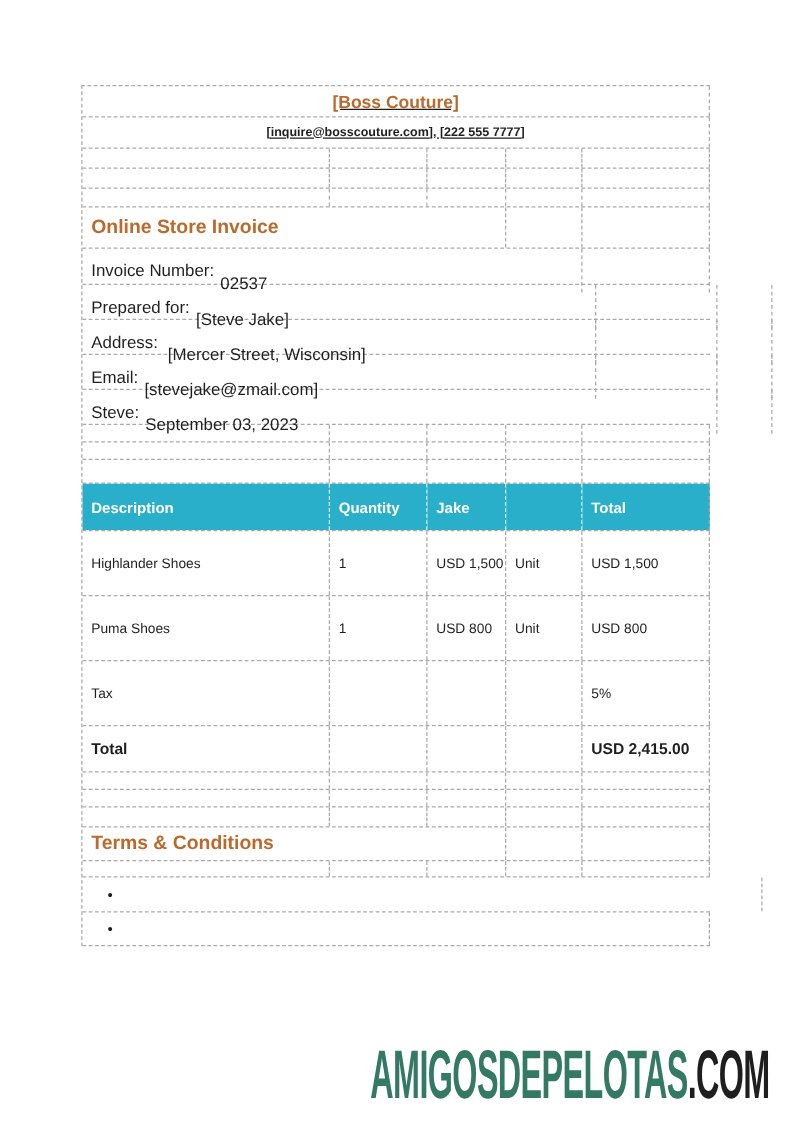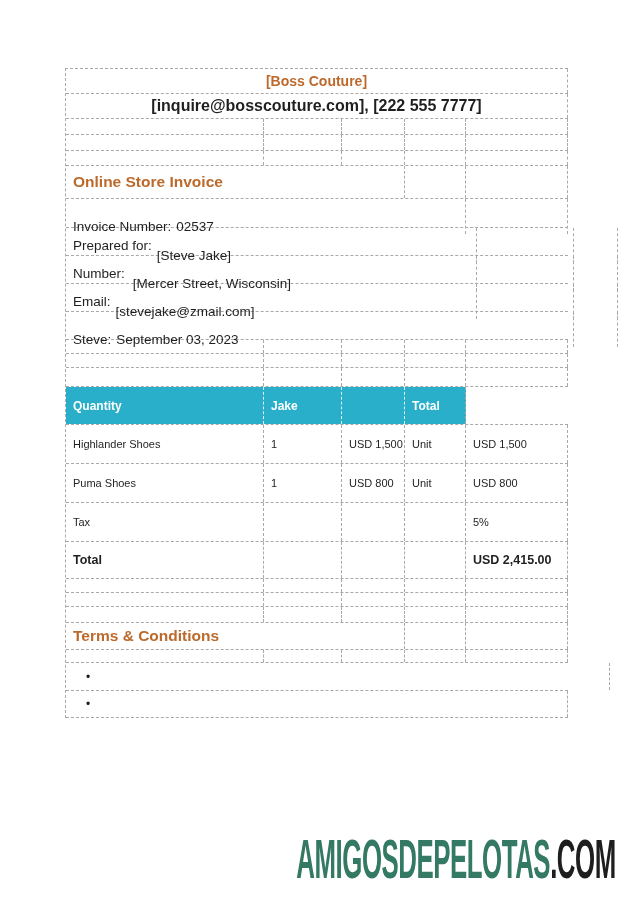--- a/index.html
+++ b/index.html
@@ -14,32 +14,32 @@
   html,body{width:632px;height:905px;background:#ffffff;overflow:hidden;}
   body{font-family:"Liberation Sans",sans-serif;color:var(--ink);position:relative;}
 
   .doc{position:absolute;left:65px;top:68px;width:503px;
        border-top:1px dashed var(--grid-line);
        border-left:1px dashed var(--grid-line);}
   .trow{display:grid;grid-template-columns:198px 78px 63px 61px 1fr;
         border-bottom:1px dashed var(--grid-line);}
   .cell{border-right:1px dashed var(--grid-line);
         display:flex;align-items:center;padding-left:7px;min-width:0;}
-  .span3{grid-column:span 3;} .span4{grid-column:span 4;align-items:flex-end;} .span5{grid-column:span 5;}
-
-  .h25{height:25px;} .h16{height:16px;} .h15{height:15px;} .h14{height:14px;}
+  .span3{grid-column:span 3;} .span4{grid-column:span 4;} .span5{grid-column:span 5;}
+
+  .h25{height:25px;text-decoration:underline;} .h16{height:16px;} .h15{height:15px;} .h14{height:14px;}
   .h19{height:19px;} .h33{height:33px;} .h29{height:29px;} .h28{height:28px;gap:36px;}
-  .h38{height:38px;} .h35{height:39px;} .h37{height:37px;} .h27{height:27px;}
+  .h38{height:38px;} .h35{height:52px;} .h37{height:37px;} .h27{height:27px;}
   .h13{height:13px;}
 
   .center{justify-content:center;padding-left:0;}
   .bold{font-weight:bold;}
 
   .company{font-size:14px;font-weight:bold;color:var(--accent);}
-  .contact{font-size:16px;font-weight:bold;}
+  .contact{font-size:10px;font-weight:bold;}
   .sec-title{font-size:15.5px;font-weight:bold;color:var(--accent);}
   .field{font-size:13.5px;}
   .field .val{margin-left:5px;margin-top:20px;}
   .field .val.bold{font-weight:normal;}
 
   .thead .cell{background:var(--table-header);
         border-right:1px dashed rgba(255,255,255,.85);
         color:#ffffff;font-weight:bold;font-size:12px;}
   .thead .cell:last-child{border-right:1px dashed var(--grid-line);}
   .item{font-size:11px;}
@@ -106,21 +106,21 @@
     <div class="cell span3 field">
       <span>Prepared for:</span>
       <span class="val bold">[Steve Jake]</span>
     </div>
     <div class="cell"></div>
     <div class="cell"></div>
   </div>
 
   <div class="trow h28">
     <div class="cell span3 field">
-      <span>Number:</span>
+      <span>Address:</span>
       <span class="val bold" style="margin-left:8px;">[Mercer Street, Wisconsin]</span>
     </div>
     <div class="cell"></div>
     <div class="cell"></div>
   </div>
 
   <div class="trow h28">
     <div class="cell span3 field">
       <span>Email:</span>
       <span class="val bold">[stevejake@zmail.com]</span>
@@ -153,20 +153,21 @@
   </div>
   <div class="trow h19">
     <div class="cell"></div>
       <div class="cell"></div>
       <div class="cell"></div>
       <div class="cell"></div>
       <div class="cell"></div>
   </div>
 
   <div class="trow thead h38">
+    <div class="cell">Description</div>
     <div class="cell">Quantity</div>
     <div class="cell">Jake</div>
     <div class="cell"></div>
     <div class="cell">Total</div>
   </div>
 
   <div class="trow h35 item">
     <div class="cell">Highlander Shoes</div>
     <div class="cell">1</div>
     <div class="cell">USD 1,500</div>

